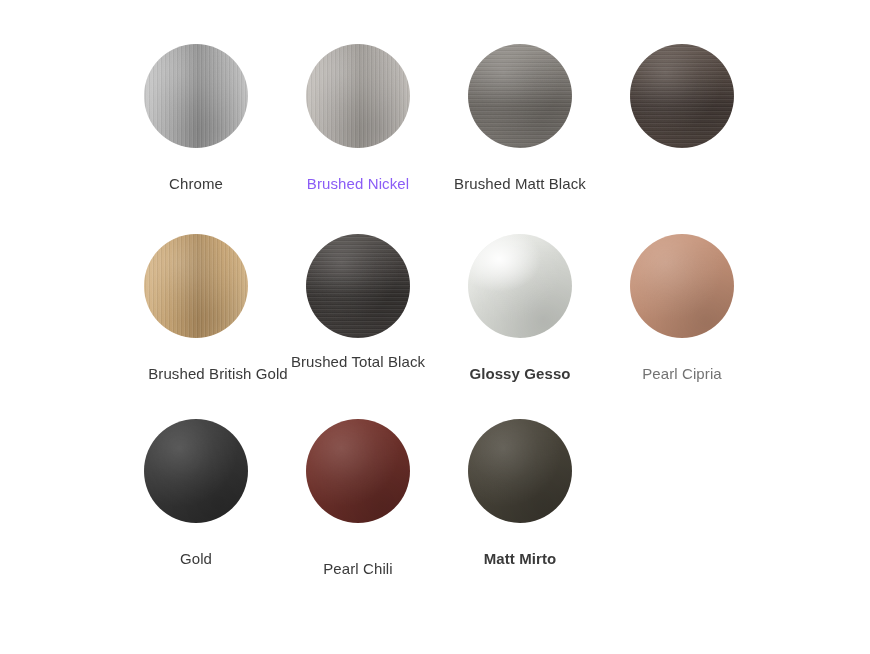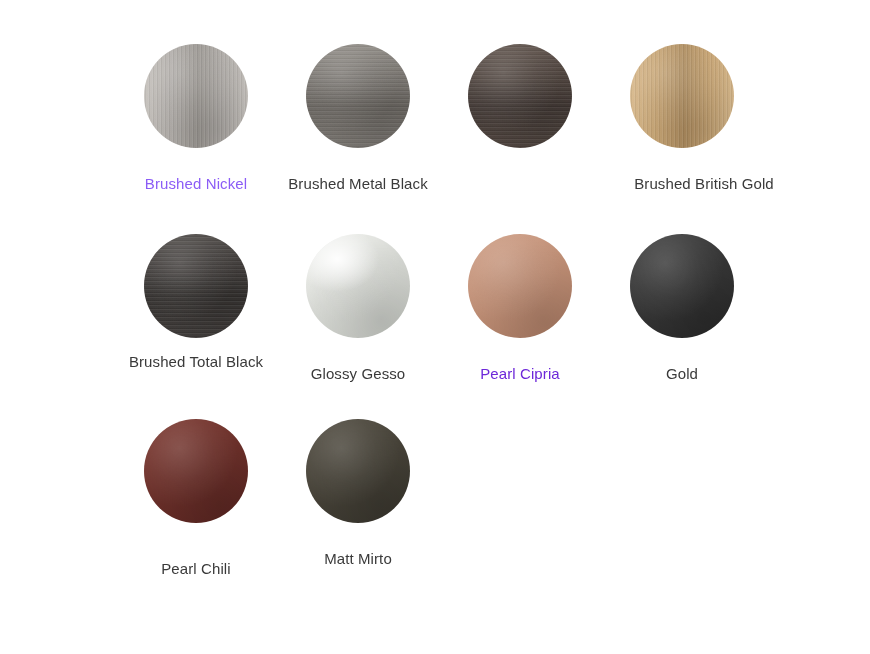--- a/index.html
+++ b/index.html
@@ -128,29 +128,35 @@
     letter-spacing: 0.1px;
   }
 </style>
 </head>
 <body style="background: rgb(255, 255, 255);">
 
 <div id="swatch-board">
   <div class="swatch-grid">
       <div class="swatch-cell">
         <div class="swatch-disc-wrap">
+          <div class="swatch-disc brushed-v" title="Chrome" style="background: linear-gradient(90deg, rgb(201, 201, 201) 0%, rgb(173, 173, 173) 26%, rgb(142, 142, 142) 52%, rgb(173, 173, 173) 76%, rgb(201, 201, 201) 100%);"></div>
+        </div>
+        <div class="swatch-label" style="color: rgb(58, 58, 58);">Chrome</div>
+      </div>
+      <div class="swatch-cell">
+        <div class="swatch-disc-wrap">
           <div class="swatch-disc brushed-v" title="Brushed Nickel" style="background: linear-gradient(90deg, rgb(198, 194, 189) 0%, rgb(176, 172, 168) 26%, rgb(154, 150, 145) 52%, rgb(176, 172, 168) 76%, rgb(198, 194, 189) 100%);"></div>
         </div>
         <div class="swatch-label" style="color: #8b5cf6;">Brushed Nickel</div>
       </div>
       <div class="swatch-cell">
         <div class="swatch-disc-wrap">
           <div class="swatch-disc brushed-h" title="Brushed Metal Black" style="background: linear-gradient(rgb(143, 139, 133) 0%, rgb(124, 120, 115) 30%, rgb(103, 99, 94) 60%, rgb(124, 120, 115) 100%);"></div>
         </div>
-        <div class="swatch-label" style="color: rgb(58, 58, 58);">Brushed Metal Black</div>
+        <div class="swatch-label" style="color: rgb(58, 58, 58);">Brushed Matt Black</div>
       </div>
       <div class="swatch-cell">
         <div class="swatch-disc-wrap">
           <div class="swatch-disc brushed-h" title="Brushed Chocolate" style="background: linear-gradient(rgb(94, 82, 75) 0%, rgb(80, 69, 63) 30%, rgb(63, 54, 50) 60%, rgb(80, 69, 63) 100%);"></div>
         </div>
       </div>
       <div class="swatch-cell">
         <div class="swatch-disc-wrap">
           <div class="swatch-disc brushed-v" title="Brushed British Gold" style="background: linear-gradient(90deg, rgb(216, 185, 140) 0%, rgb(199, 164, 115) 26%, rgb(174, 140, 94) 52%, rgb(199, 164, 115) 76%, rgb(216, 185, 140) 100%);"></div>
         </div>
@@ -159,40 +165,40 @@
       <div class="swatch-cell">
         <div class="swatch-disc-wrap">
           <div class="swatch-disc brushed-h" title="Brushed Total Black" style="background: linear-gradient(rgb(78, 74, 71) 0%, rgb(65, 61, 59) 30%, rgb(50, 47, 45) 60%, rgb(65, 61, 59) 100%);"></div>
         </div>
         <div class="swatch-label" style="color: rgb(58, 58, 58); margin-top: 14px;">Brushed Total Black</div>
       </div>
       <div class="swatch-cell">
         <div class="swatch-disc-wrap">
           <div class="swatch-disc glossy" title="Glossy Gesso" style="background: linear-gradient(145deg, rgb(242, 243, 240) 0%, rgb(217, 219, 214) 46%, rgb(196, 199, 193) 100%);"></div>
         </div>
-        <div class="swatch-label" style="color: rgb(58, 58, 58);">Glossy Gesso</div>
+        <div class="swatch-label" style="color: rgb(58, 58, 58); font-weight: bold;">Glossy Gesso</div>
       </div>
       <div class="swatch-cell">
         <div class="swatch-disc-wrap">
           <div class="swatch-disc" title="Pearl Cipria" style="background: linear-gradient(150deg, rgb(207, 159, 134) 0%, rgb(192, 143, 118) 50%, rgb(169, 122, 99) 100%);"></div>
         </div>
-        <div class="swatch-label" style="color: #6d28d9;">Pearl Cipria</div>
+        <div class="swatch-label" style="color: #737373;">Pearl Cipria</div>
       </div>
       <div class="swatch-cell">
         <div class="swatch-disc-wrap">
           <div class="swatch-disc" title="Black" style="background: linear-gradient(150deg, rgb(67, 67, 67) 0%, rgb(54, 54, 54) 50%, rgb(39, 39, 39) 100%);"></div>
         </div>
         <div class="swatch-label" style="color: rgb(58, 58, 58);">Gold</div>
       </div>
       <div class="swatch-cell">
         <div class="swatch-disc-wrap">
           <div class="swatch-disc" title="Pearl Chili" style="background: linear-gradient(150deg, rgb(125, 58, 50) 0%, rgb(107, 48, 42) 50%, rgb(87, 36, 32) 100%);"></div>
         </div>
         <div class="swatch-label" style="color: rgb(58, 58, 58); margin-top: 36px;">Pearl Chili</div>
       </div>
       <div class="swatch-cell">
         <div class="swatch-disc-wrap">
           <div class="swatch-disc" title="Matt Mirto" style="background: linear-gradient(150deg, rgb(82, 77, 66) 0%, rgb(70, 66, 56) 50%, rgb(55, 52, 44) 100%);"></div>
         </div>
-        <div class="swatch-label" style="color: rgb(58, 58, 58);">Matt Mirto</div>
+        <div class="swatch-label" style="color: rgb(58, 58, 58); font-weight: bold;">Matt Mirto</div>
       </div>
     </div>
 </div>
 
 </body></html>

